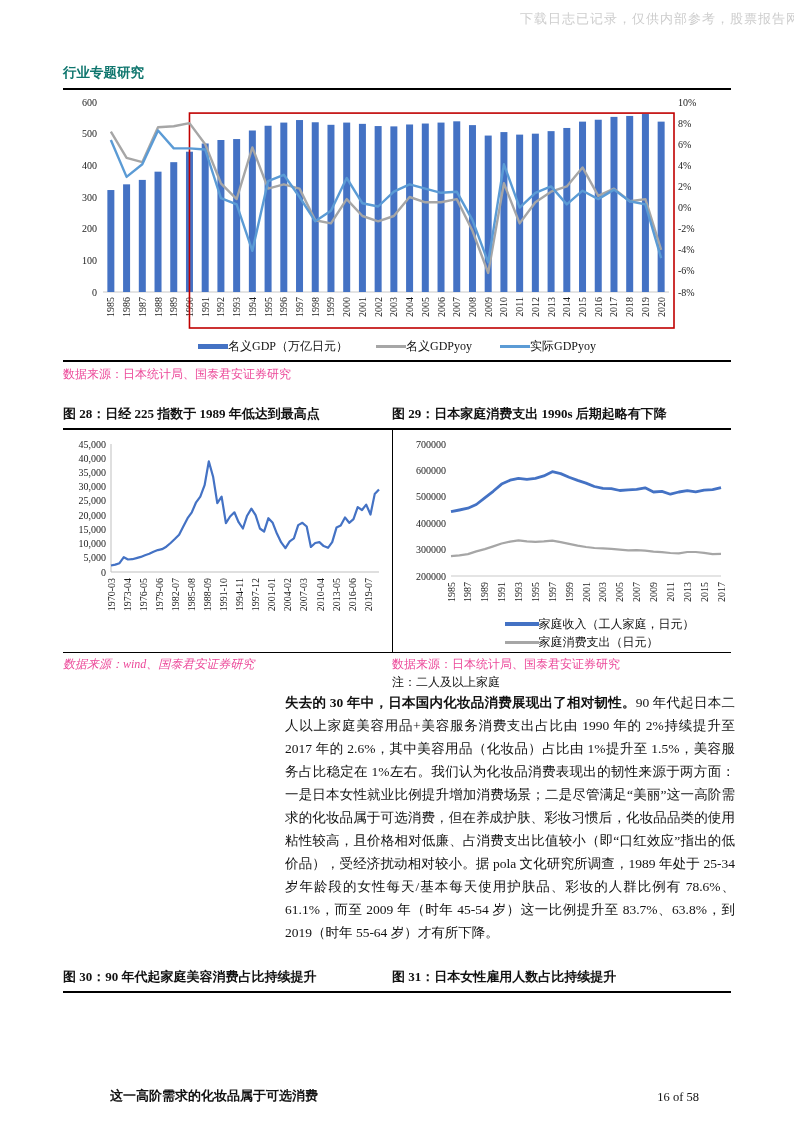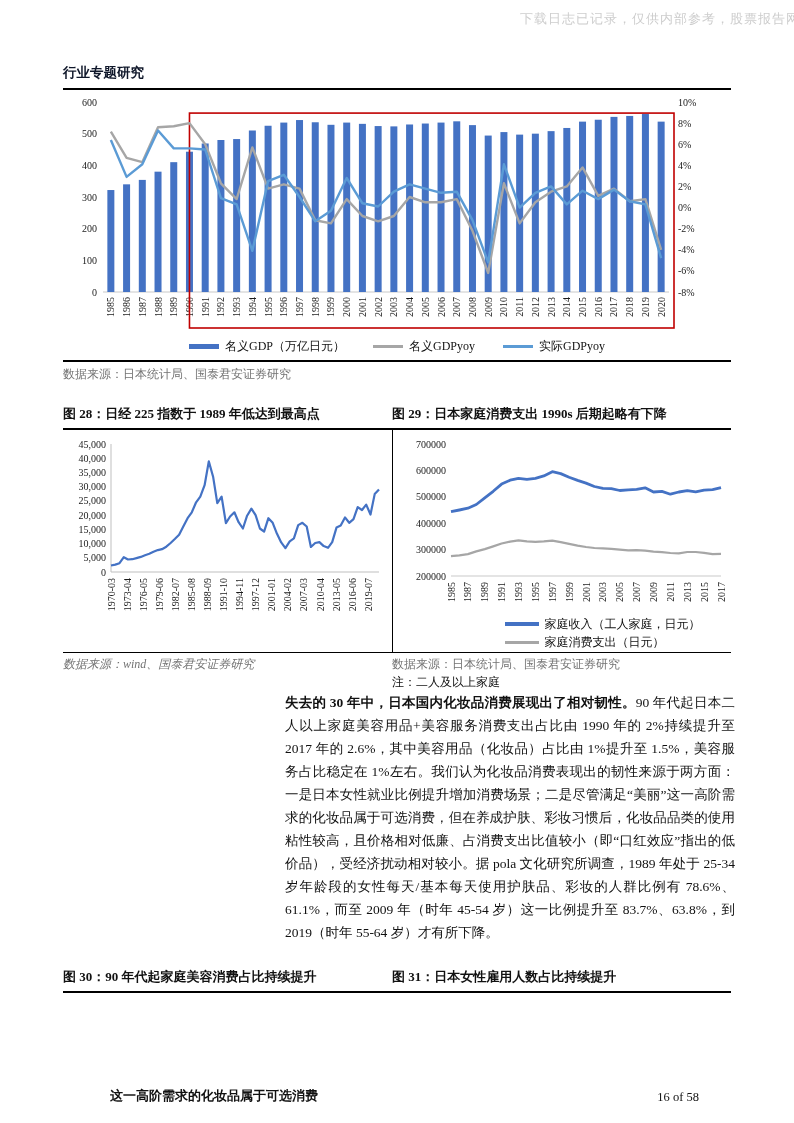--- a/index.html
+++ b/index.html
@@ -6,29 +6,29 @@
   .page{position:relative;width:794px;height:1123px;background:#fff;overflow:hidden;
         font-family:"Liberation Serif","DejaVu Serif",serif;color:#111;}
   .watermark{position:absolute;top:10px;right:-6px;font-size:13px;color:#cdcdcd;letter-spacing:1px;white-space:nowrap;}
   .content{position:absolute;left:63px;top:0;width:668px;}
   
   .header{margin-top:42px;height:46px;border-bottom:2.2px solid #000;display:flex;align-items:flex-end;justify-content:space-between;}
   .brand{display:flex;align-items:center;gap:8px;padding-bottom:3px;}
   .brand-text{line-height:1;}
   .brand-cn{font-size:24px;font-weight:bold;color:#1b4a9e;letter-spacing:2px;font-family:"Liberation Sans",sans-serif;}
   .brand-en{font-size:8.5px;font-weight:bold;color:#1b4a9e;letter-spacing:1.2px;margin-top:3px;font-family:"Liberation Sans",sans-serif;}
-  .doc-type{font-size:13.5px;font-weight:bold;color:#0f172a;padding-bottom:6px;}
+  .doc-type{font-size:13.5px;font-weight:bold;color:#0f766e;padding-bottom:6px;}
   
   svg text{font-family:"Liberation Serif","DejaVu Serif",serif;font-size:10px;fill:#1a1a1a;}
   .legend-row{display:flex;justify-content:center;align-items:center;gap:28px;font-size:12px;margin-top:2px;}
-  .legend-item{display:flex;align-items:center;gap:6px;}
+  .legend-item{display:flex;align-items:center;}
   .sw-bar{display:inline-block;width:30px;height:5px;}
   .sw-line{display:inline-block;width:30px;height:3px;}
   .rule-thick{border-top:2.2px solid #000;margin-top:5px;}
-  .source{font-size:12px;margin-top:4px;color:#737373;}
+  .source{font-size:12px;margin-top:4px;color:#ec4899;}
   
   .fig-title-row{display:flex;margin-top:22px;border-bottom:2.2px solid #000;}
   .fig-title{font-size:13px;font-weight:bold;padding-bottom:5px;}
   .fig-title.left{width:329px;}
   .fig-title.right{width:339px;}
   .charts-row{display:flex;}
   .chart-cell-left{width:329px;padding-top:6px;}
   .chart-cell-right{width:337px;border-left:1.5px solid #000;padding-top:6px;padding-left:2px;}
   .fig-legend{font-size:12px;margin-left:110px;line-height:16px;}
   .fig-legend .legend-item{justify-content:flex-start;margin-bottom:2px;}

